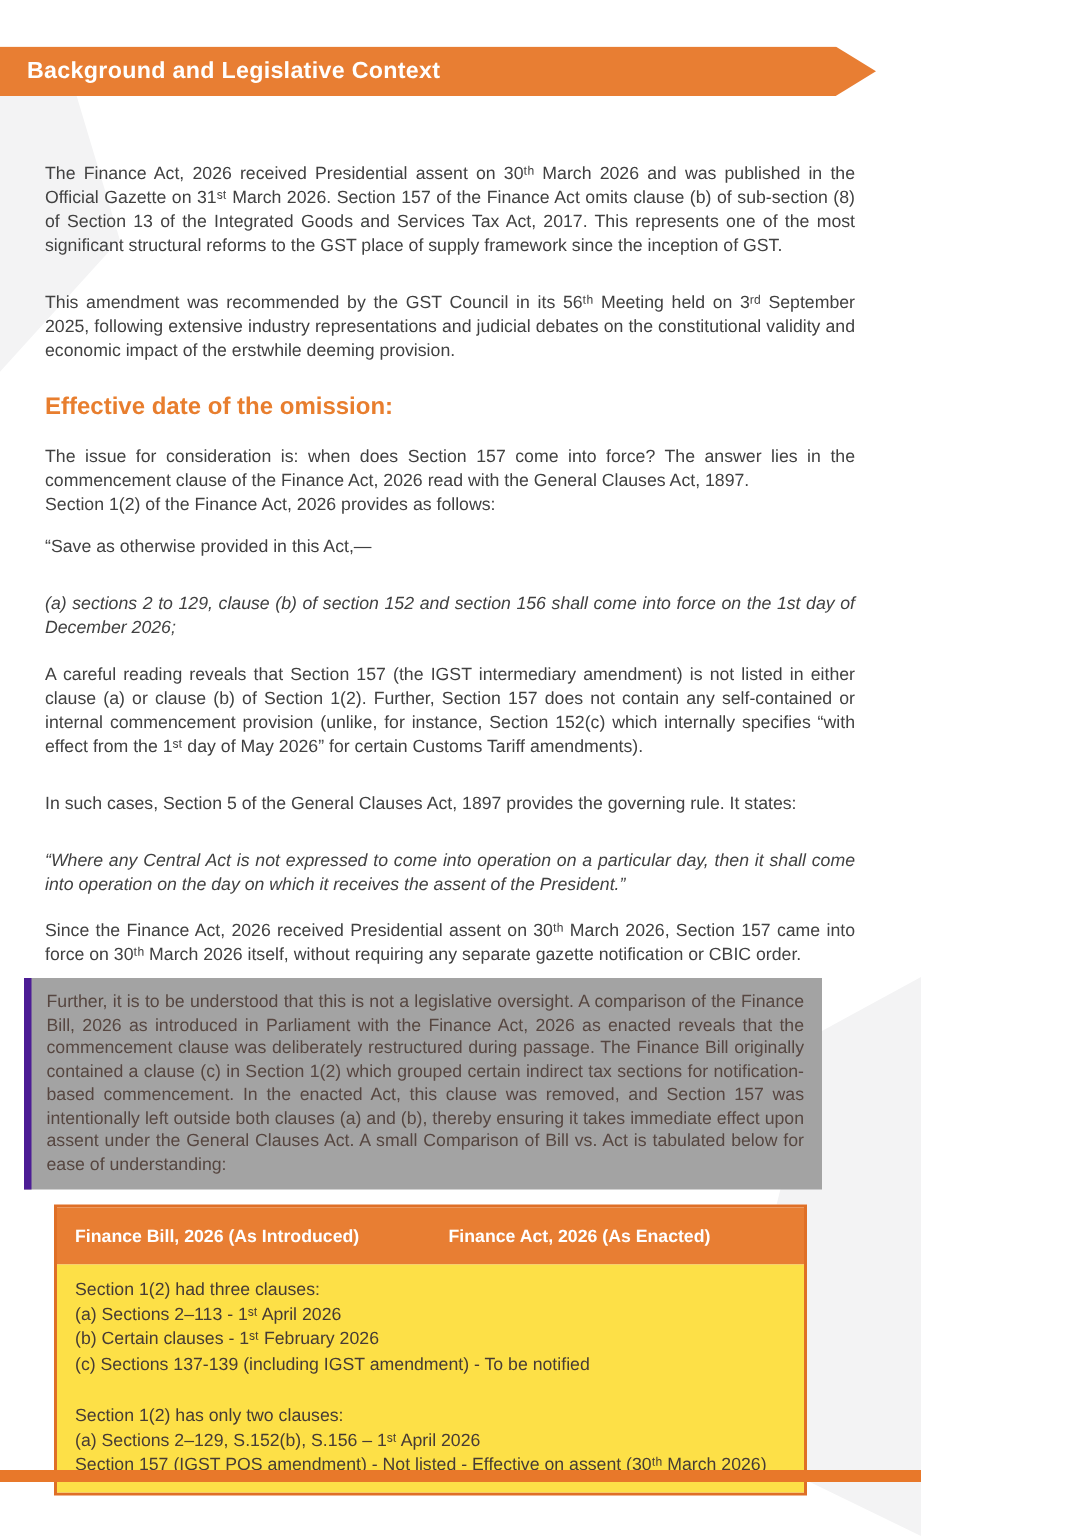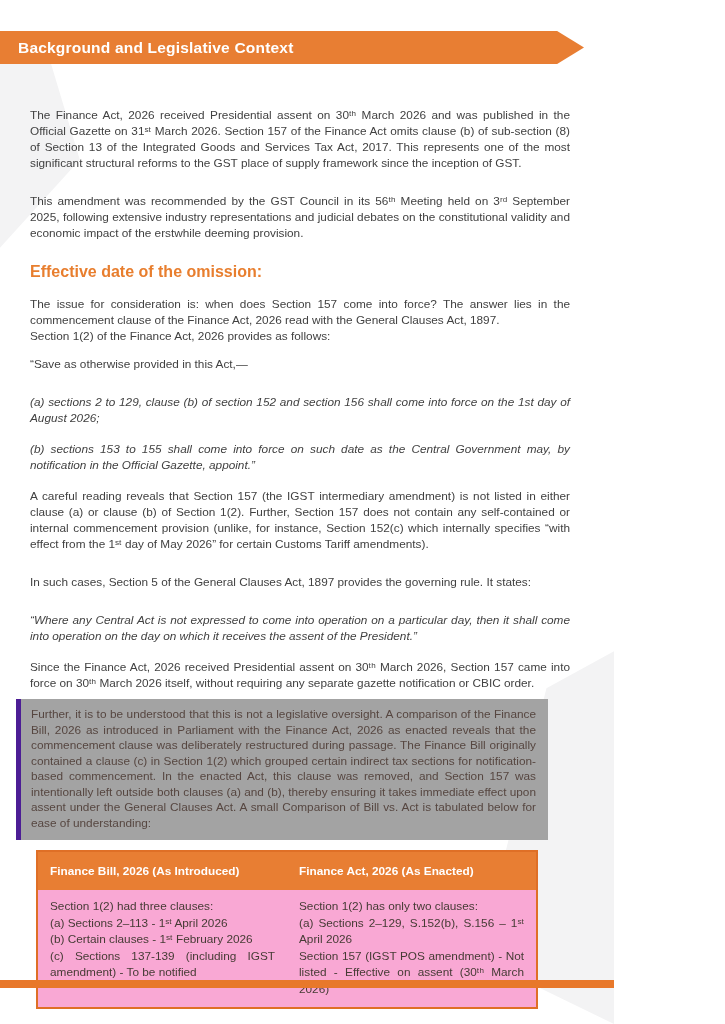--- a/index.html
+++ b/index.html
@@ -59,21 +59,21 @@
     color:#564640;
   }
   .callout p{margin:0;line-height:15.5px;}
   .cmp-table{
     margin:0 32px 0 6px;
     border:2px solid #df6f26;
     background:#ffffff;
   }
   .thead{display:flex;background:#e87e33;color:#ffffff;font-weight:700;}
   .thead .th{flex:1;padding:12px 12px;font-size:11.8px;line-height:14px;text-align:left;}
-  .tbody{display:flex;background:#f9a8d4;color:#463b35;}
+  .tbody{display:flex;background:#fde047;color:#463b35;flex-direction:column;}
   .tbody .td{flex:1;padding:8px 12px 10px 12px;}
   .tbody .line{line-height:16.5px;text-align:justify;}
   .footer-bar{
     position:absolute;left:0;top:980px;width:725px;height:8px;
     background:#e8782a;
   }
 </style>
 </head>
 <body>
 
@@ -92,23 +92,22 @@
 
     <p>This amendment was recommended by the GST Council in its 56ᵗʰ Meeting held on 3ʳᵈ September 2025, following extensive industry representations and judicial debates on the constitutional validity and economic impact of the erstwhile deeming provision.</p>
 
     <h2 class="sec">Effective date of the omission:</h2>
 
     <p class="tight">The issue for consideration is: when does Section 157 come into force? The answer lies in the commencement clause of the Finance Act, 2026 read with the General Clauses Act, 1897.</p>
     <p class="after-small">Section 1(2) of the Finance Act, 2026 provides as follows:</p>
 
     <p>“Save as otherwise provided in this Act,—</p>
 
-    <p class="quote-i">(a) sections 2 to 129, clause (b) of section 152 and section 156 shall come into force on the 1st day of August 2026;</p>
+    <p class="quote-i">(a) sections 2 to 129, clause (b) of section 152 and section 156 shall come into force on the 1st day of December 2026;</p>
 
-    <p class="quote-i">(b) sections 153 to 155 shall come into force on such date as the Central Government may, by notification in the Official Gazette, appoint.”</p>
 
     <p>A careful reading reveals that Section 157 (the IGST intermediary amendment) is not listed in either clause (a) or clause (b) of Section 1(2). Further, Section 157 does not contain any self-contained or internal commencement provision (unlike, for instance, Section 152(c) which internally specifies “with effect from the 1ˢᵗ day of May 2026” for certain Customs Tariff amendments).</p>
 
     <p>In such cases, Section 5 of the General Clauses Act, 1897 provides the governing rule. It states:</p>
 
     <p class="quote-i">“Where any Central Act is not expressed to come into operation on a particular day, then it shall come into operation on the day on which it receives the assent of the President.”</p>
 
     <p class="before-box">Since the Finance Act, 2026 received Presidential assent on 30ᵗʰ March 2026, Section 157 came into force on 30ᵗʰ March 2026 itself, without requiring any separate gazette notification or CBIC order.</p>
 
     <div class="callout">

